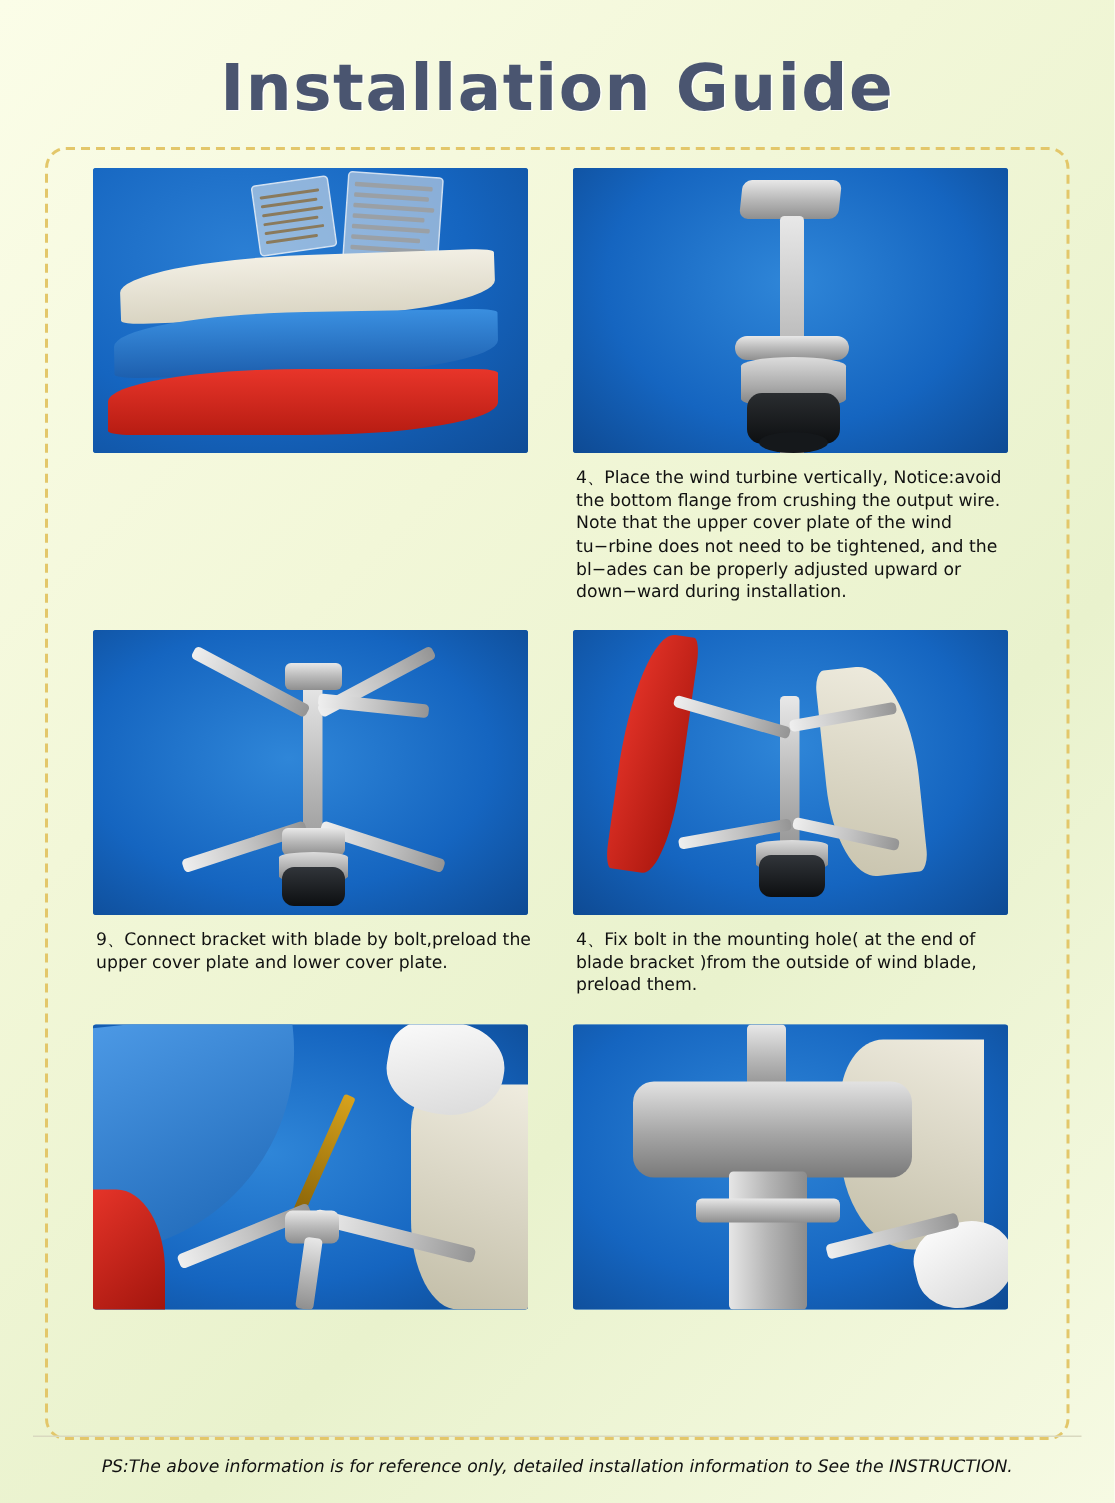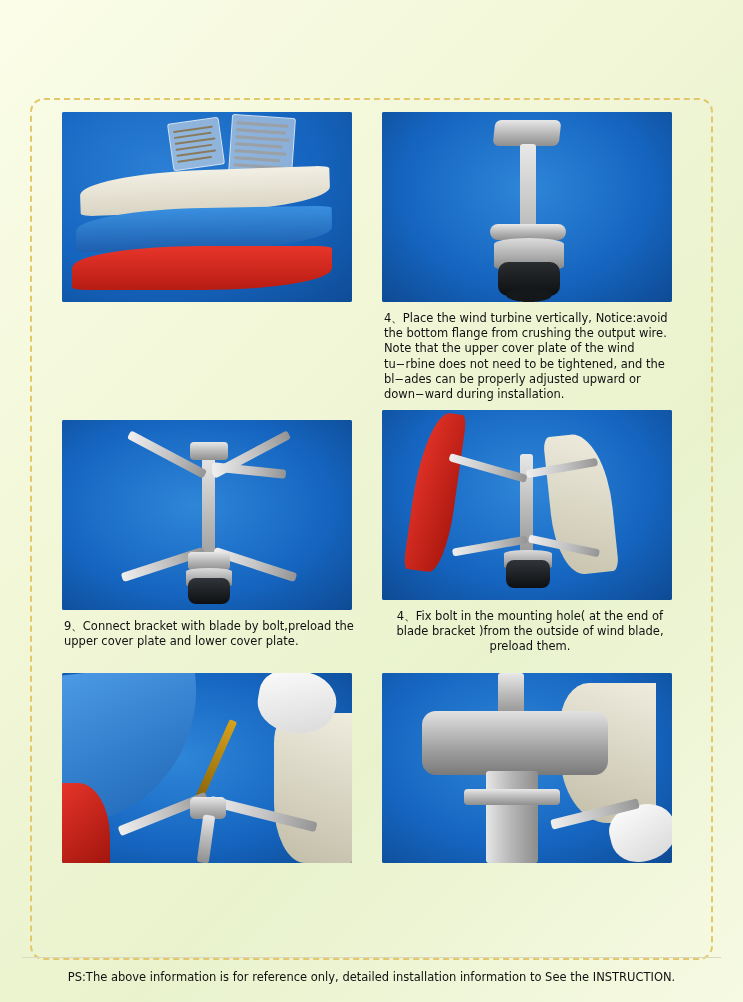--- a/index.html
+++ b/index.html
@@ -73,20 +73,21 @@
   }
   .footer {
     position: absolute;
     left: 0;
     right: 0;
     bottom: 18px;
     text-align: center;
     font-size: 11.5px;
     color: #111;
     font-family: "DejaVu Sans", sans-serif;
+    font-style: italic;
   }
   .hr {
     position: absolute;
     left: 22px;
     right: 22px;
     bottom: 44px;
     height: 1px;
     background: #d9d9c0;
   }
 
@@ -138,20 +139,21 @@
     position: absolute;
     background: linear-gradient(180deg,#dcdcdc,#a8a8a8 60%,#7d7d7d);
     border-radius: 50%/18%;
   }
 </style>
 </head>
 <body>
 
 <div class="page">
 
+  <div class="title">Installation Guide</div>
 
   <div class="frame"></div>
 
   <div class="grid">
 
     <div class="cell">
       <div class="photo">
         <div style="position:absolute;left:0;top:0;right:0;bottom:0;background:radial-gradient(ellipse at 35% 30%, #2b7fd4 0%, #1565c0 55%, #0f4c96 100%);"></div>
 
         <div class="screwpack" style="left:108px;top:8px;width:50px;height:46px;transform:rotate(-8deg);">
@@ -201,21 +203,21 @@
         <div class="metal" style="left:128px;top:22px;width:38px;height:18px;border-radius:4px;"></div>
         <div class="metal-l" style="left:58px;top:140px;width:86px;height:9px;transform:rotate(-18deg);"></div>
         <div class="metal-l" style="left:150px;top:140px;width:86px;height:9px;transform:rotate(18deg);"></div>
         <div class="metal" style="left:126px;top:132px;width:42px;height:18px;border-radius:4px;"></div>
         <div class="flange" style="left:124px;top:148px;width:46px;height:20px;"></div>
         <div class="dark" style="left:126px;top:158px;width:42px;height:26px;border-radius:8px;background:linear-gradient(180deg,#31353a,#0d0f11);"></div>
       </div>
       <div class="caption">9、Connect bracket with blade by bolt,preload the upper cover plate and lower cover plate.</div>
     </div>
 
-    <div class="cell" style="text-align:center;">
+    <div class="cell" style="margin-top:10px;">
       <div class="photo">
         <div style="position:absolute;left:0;top:0;right:0;bottom:0;background:radial-gradient(ellipse at 50% 40%, #2f86d8 0%, #1565c0 60%, #0e4a93 100%);"></div>
         <div style="position:absolute;left:32px;top:2px;width:42px;height:160px;background:linear-gradient(100deg,#e8352a,#a8160d);border-radius:60% 10% 40% 10%;transform:rotate(8deg);"></div>
         <div style="position:absolute;left:168px;top:24px;width:62px;height:140px;background:linear-gradient(200deg,#efecdf,#c8c3ad);border-radius:10% 55% 10% 45%;transform:rotate(-6deg);"></div>
         <div class="metal" style="left:138px;top:44px;width:13px;height:112px;"></div>
         <div class="metal-l" style="left:66px;top:54px;width:80px;height:8px;transform:rotate(16deg);"></div>
         <div class="metal-l" style="left:144px;top:54px;width:72px;height:8px;transform:rotate(-10deg);"></div>
         <div class="metal-l" style="left:70px;top:132px;width:76px;height:8px;transform:rotate(-10deg);"></div>
         <div class="metal-l" style="left:146px;top:132px;width:72px;height:8px;transform:rotate(12deg);"></div>
         <div class="flange" style="left:122px;top:140px;width:48px;height:20px;"></div>

